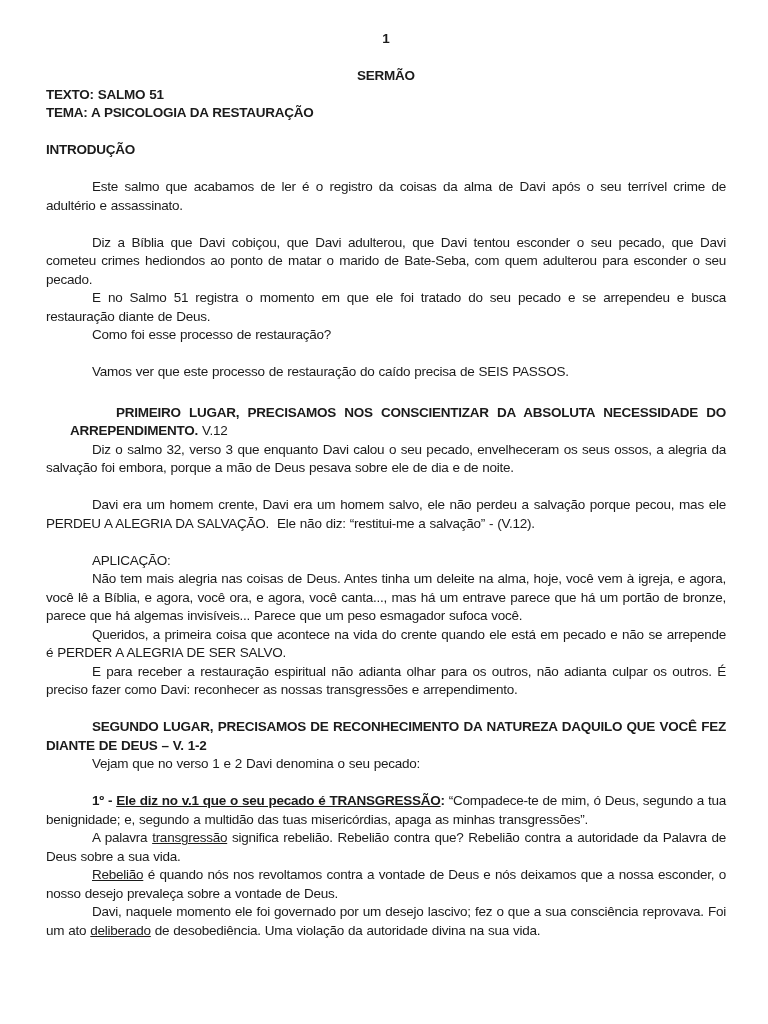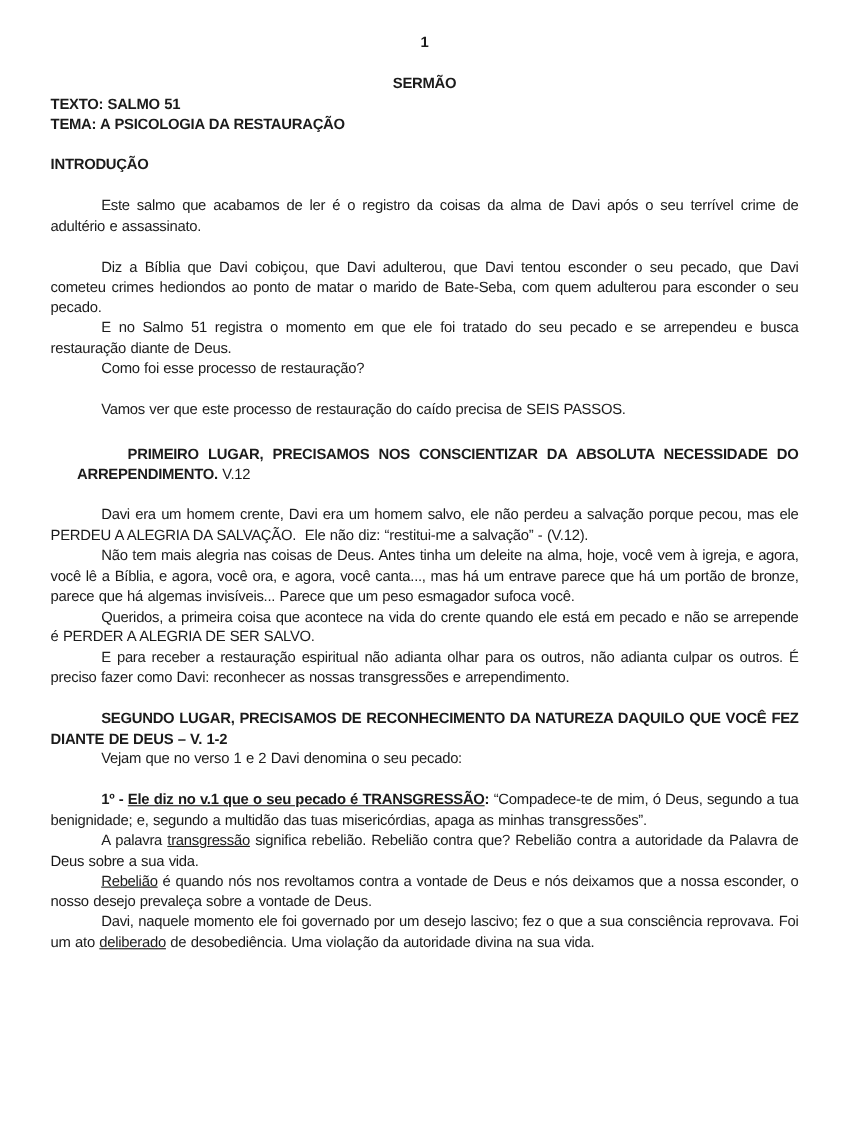--- a/index.html
+++ b/index.html
@@ -52,23 +52,25 @@
   <p class="just ind">E no Salmo 51 registra o momento em que ele foi tratado do seu pecado e se arrependeu e busca restauração diante de Deus.</p>
 
   <p class="just ind">Como foi esse processo de restauração?</p>
 
   <p class="just ind mt1">Vamos ver que este processo de restauração do caído precisa de SEIS PASSOS.</p>
 
   <p class="just ind mth">
     <span class="b">PRIMEIRO LUGAR, PRECISAMOS NOS CONSCIENTIZAR DA ABSOLUTA NECESSIDADE DO ARREPENDIMENTO.</span><span> V.12</span>
   </p>
 
+  <p class="just ind">Diz o salmo 32, verso 3 que enquanto Davi calou o seu pecado, envelheceram os seus ossos, a alegria da salvação foi embora, porque a mão de Deus pesava sobre ele de dia e de noite.</p>
 
   <p class="just ind mt1">Davi era um homem crente, Davi era um homem salvo, ele não perdeu a salvação porque pecou, mas ele PERDEU A ALEGRIA DA SALVAÇÃO.&nbsp; Ele não diz: “restitui-me a salvação” - (V.12).</p>
 
+  <p class="ind mt1">APLICAÇÃO:</p>
 
   <p class="just ind">Não tem mais alegria nas coisas de Deus. Antes tinha um deleite na alma, hoje, você vem à igreja, e agora, você lê a Bíblia, e agora, você ora, e agora, você canta..., mas há um entrave parece que há um portão de bronze, parece que há algemas invisíveis... Parece que um peso esmagador sufoca você.</p>
 
   <p class="just ind">Queridos, a primeira coisa que acontece na vida do crente quando ele está em pecado e não se arrepende é PERDER A ALEGRIA DE SER SALVO.</p>
 
   <p class="just ind">E para receber a restauração espiritual não adianta olhar para os outros, não adianta culpar os outros. É preciso fazer como Davi: reconhecer as nossas transgressões e arrependimento.</p>
 
   <p class="just ind b mt1">SEGUNDO LUGAR, PRECISAMOS DE RECONHECIMENTO DA NATUREZA DAQUILO QUE VOCÊ FEZ DIANTE DE DEUS – V. 1-2</p>
 
   <p class="just ind">Vejam que no verso 1 e 2 Davi denomina o seu pecado:</p>

